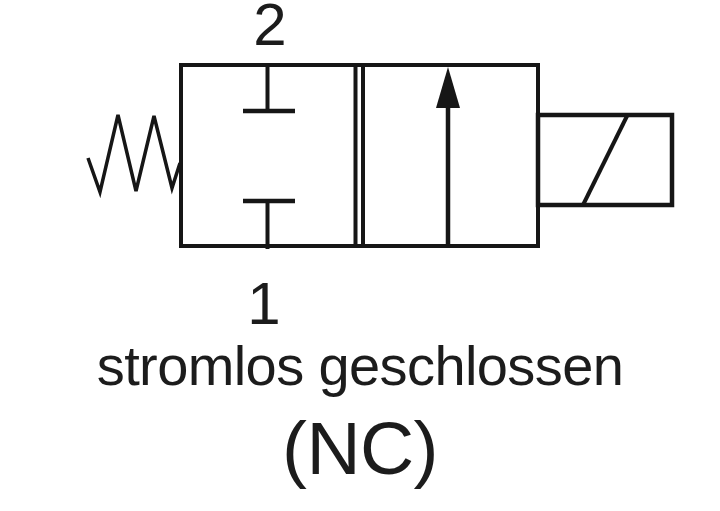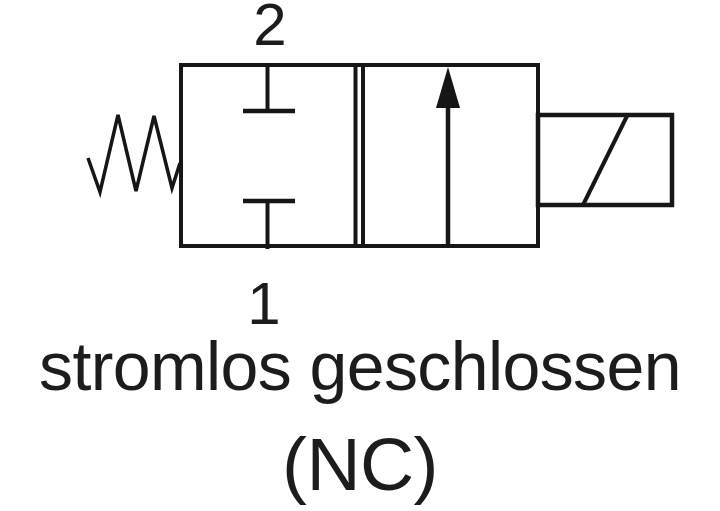--- a/index.html
+++ b/index.html
@@ -36,26 +36,26 @@
   .caption {
     position: absolute;
     left: 0;
     right: 0;
     text-align: center;
     color: #1c1c1c;
     white-space: nowrap;
   }
   .caption.line1 {
     top: 326px;
-    font-size: 68px;
+    font-size: 56px;
     line-height: 80px;
     letter-spacing: -0.6px;
   }
   .caption.line2 {
-    top: 424px;
+    top: 408px;
     font-size: 75px;
     line-height: 80px;
     letter-spacing: -0.6px;
   }
 </style>
 </head>
 <body>
 
 <div class="stage">
 

